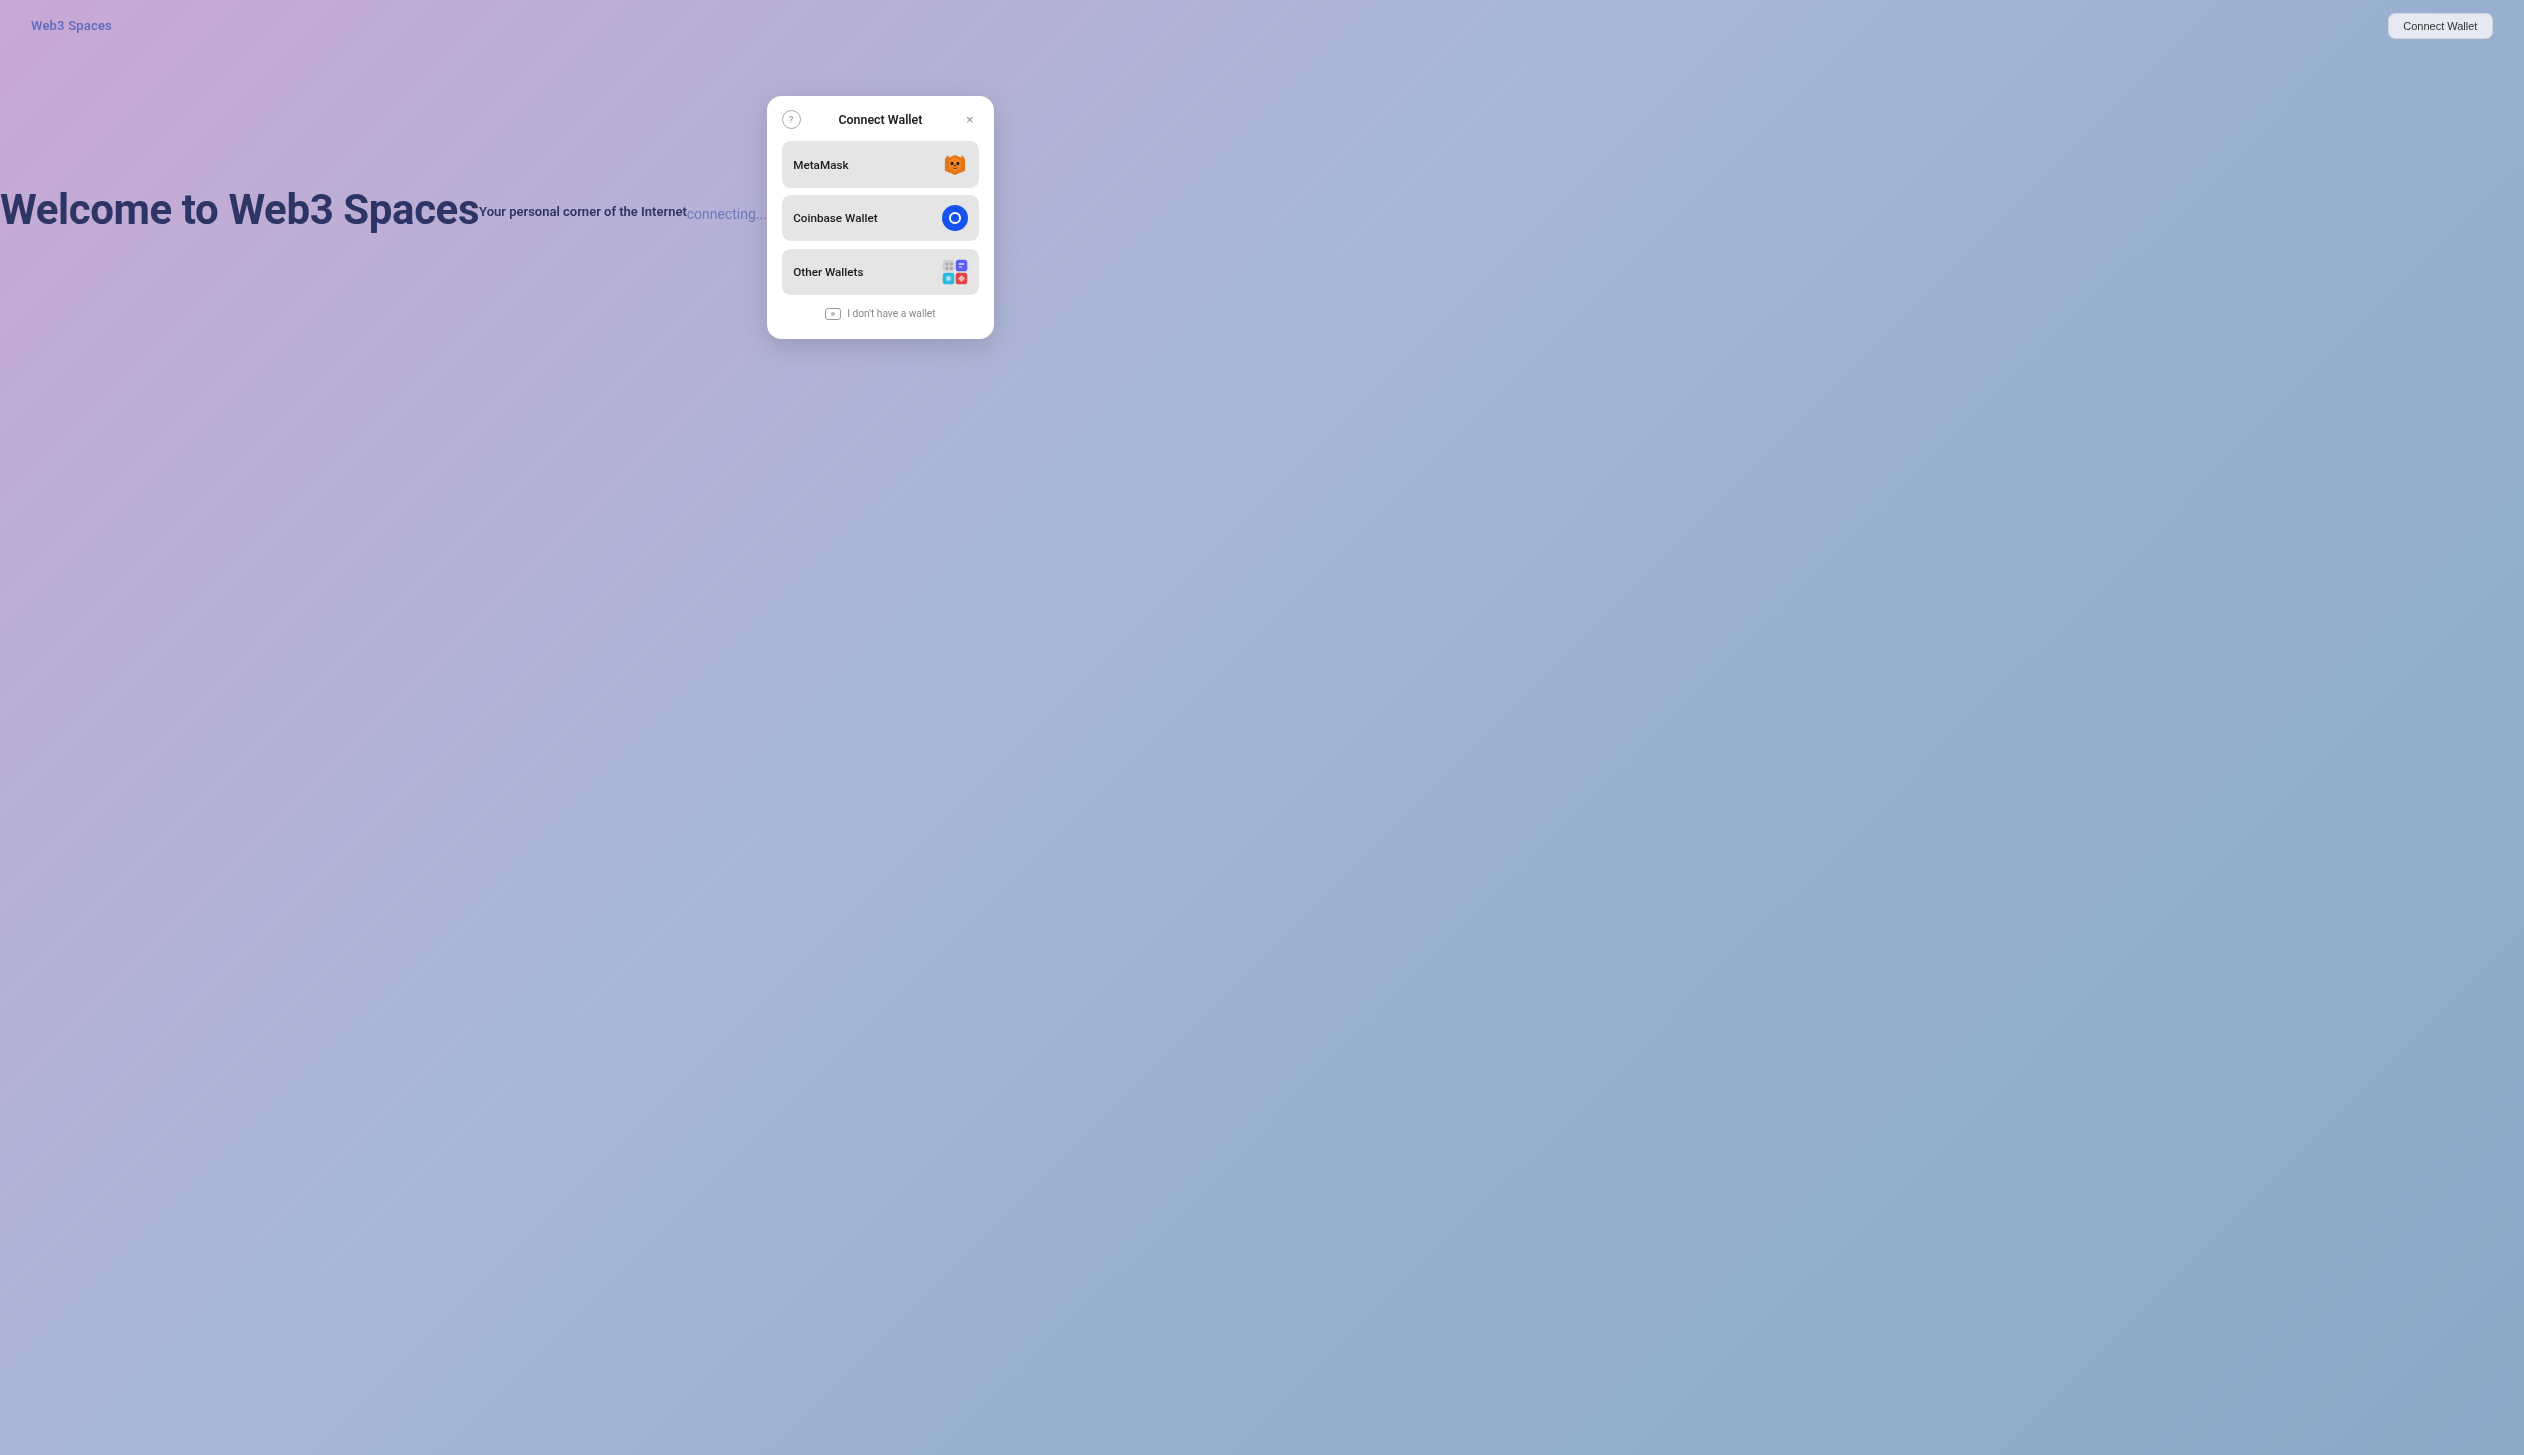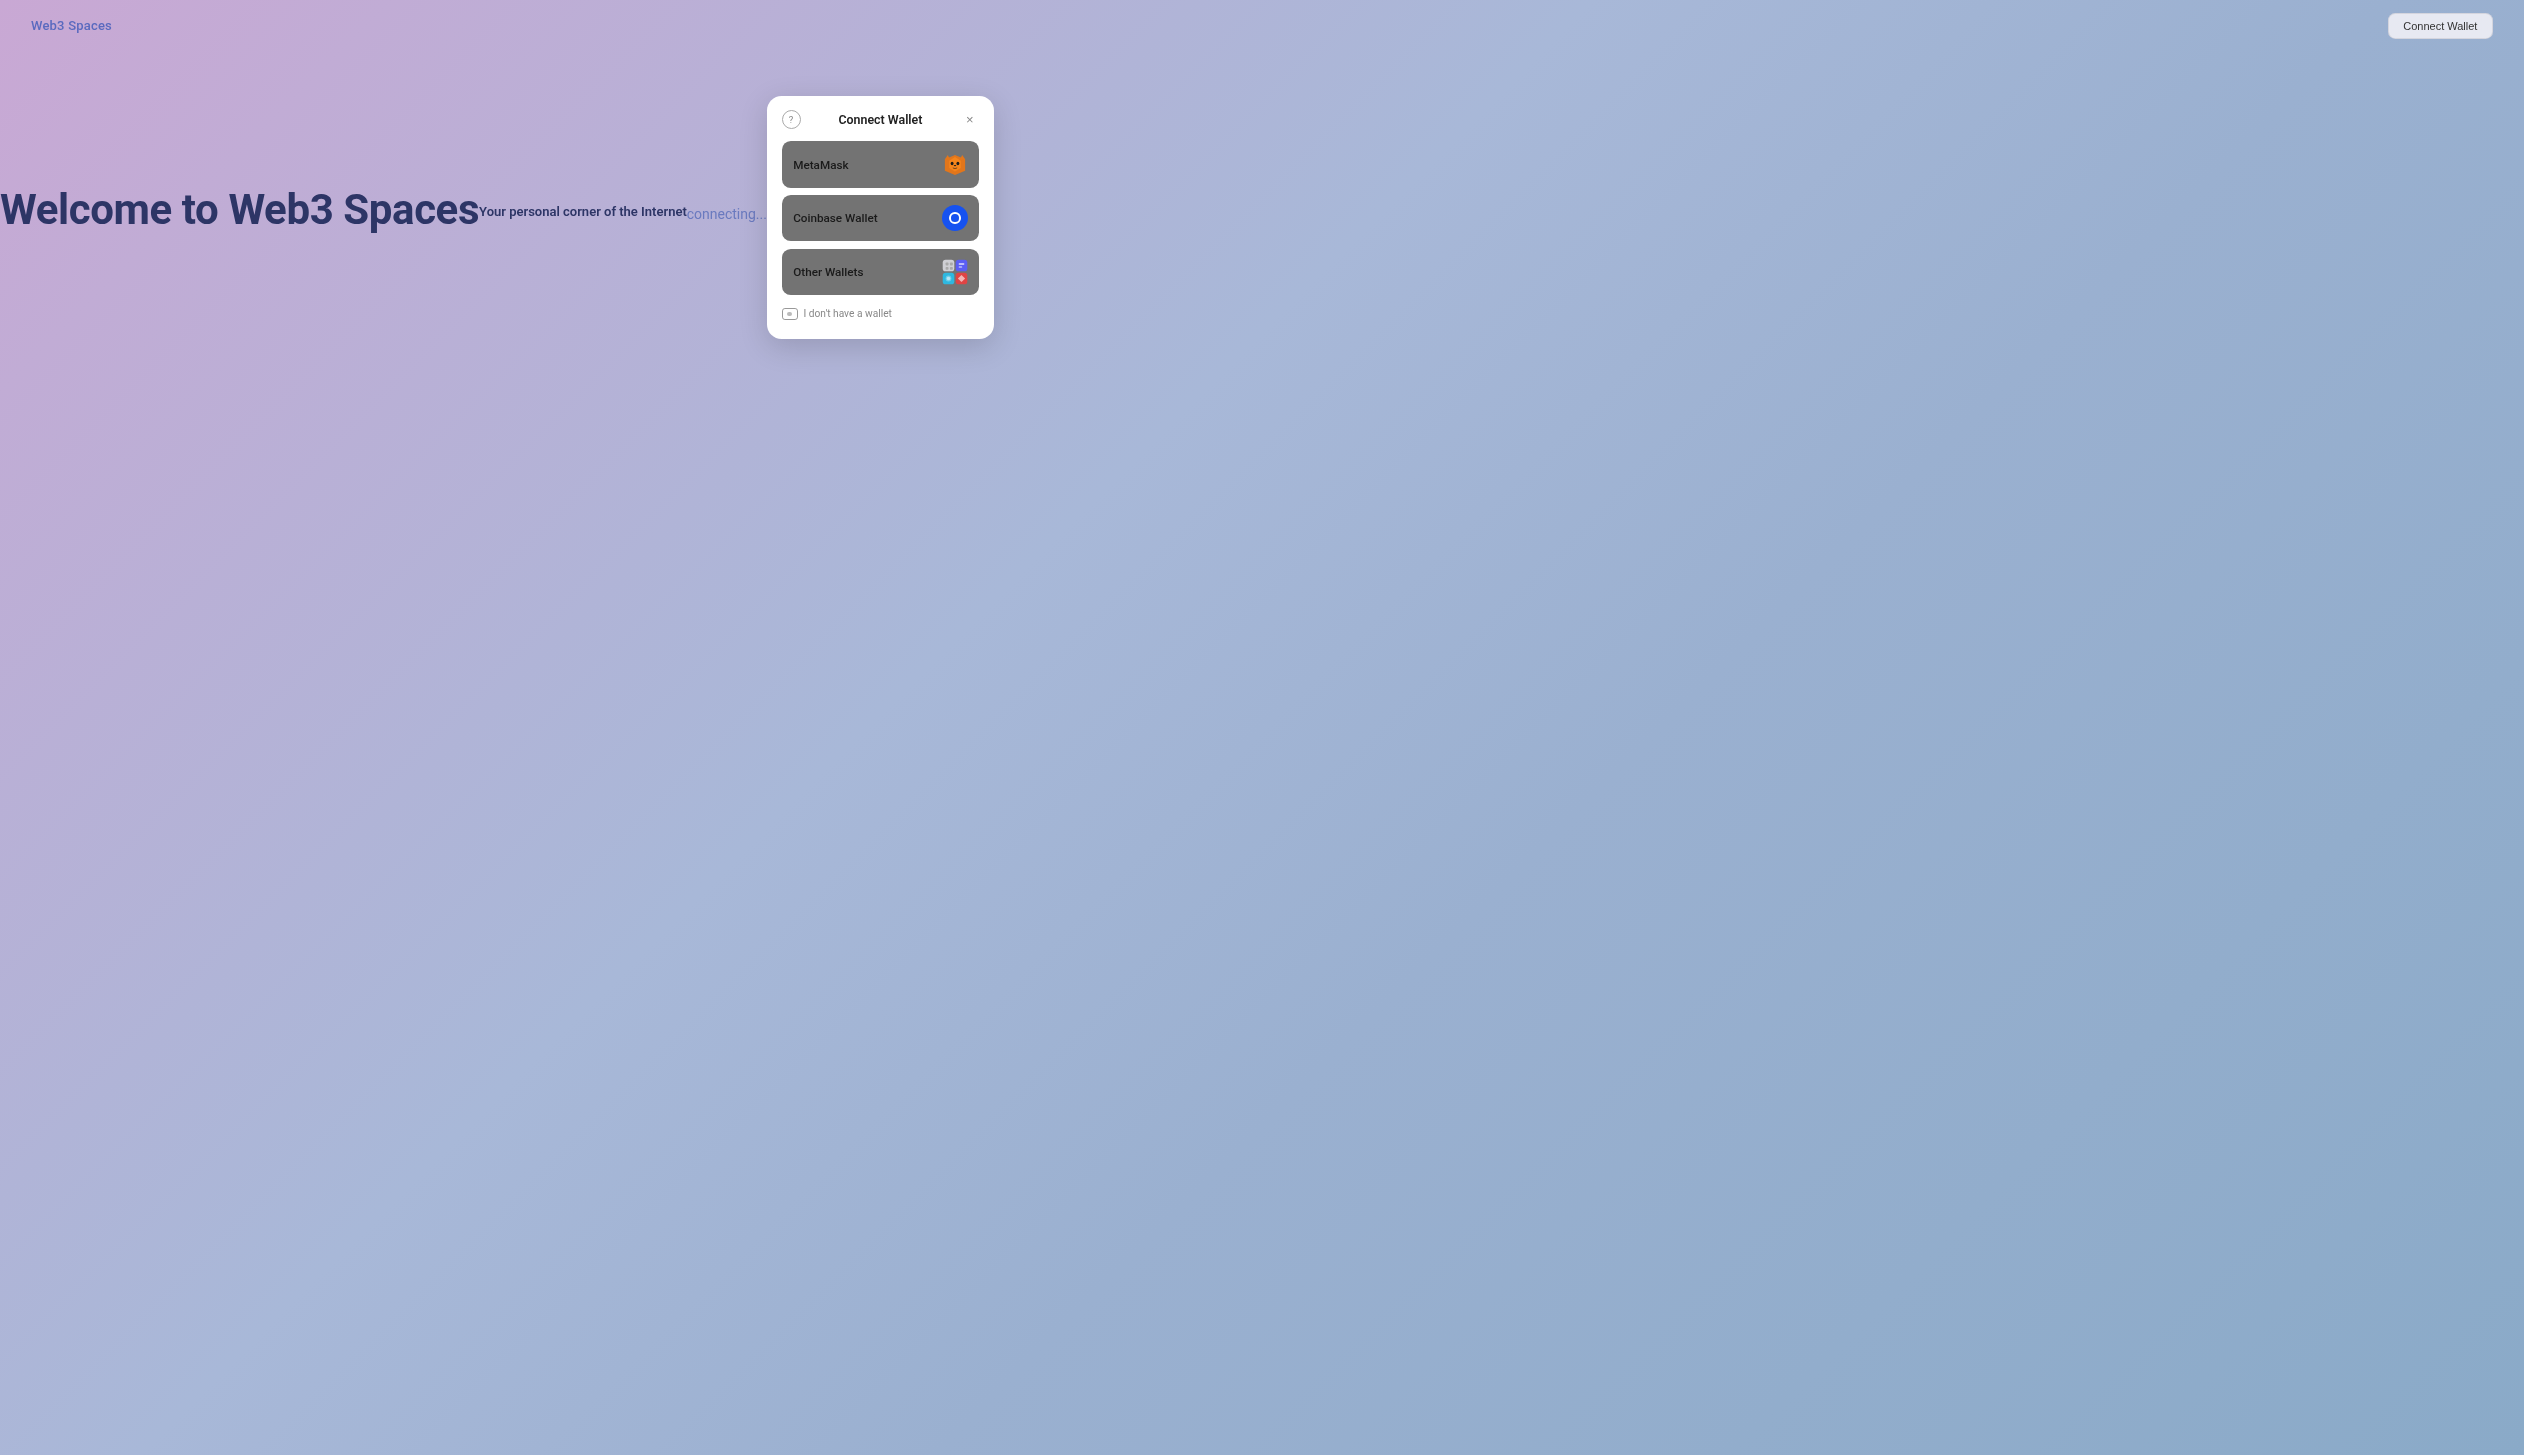--- a/index.html
+++ b/index.html
@@ -138,21 +138,21 @@
       background: none;
       border: none;
       line-height: 1;
     }
 
     
     .wallet-option {
       display: flex;
       align-items: center;
       justify-content: space-between;
-      background: #737373;
+      background: #e5e5e5;
       border-radius: 8.8px;
       padding: 10.2px 11.7px;
       margin-bottom: 7.3px;
       cursor: pointer;
       transition: background 0.15s;
       gap: 20px;
     }
 
     .wallet-option:last-child {
       margin-bottom: 0;
@@ -188,20 +188,21 @@
       width: 11.7px;
       height: 11.7px;
       border-radius: 50%;
       border: 2.2px solid white;
     }
 
     
     .no-wallet-row {
       display: flex;
       align-items: center;
+      justify-content: center;
       gap: 5.9px;
       margin-top: 13px;
       cursor: pointer;
     }
 
     .no-wallet-icon {
       width: 16px;
       height: 11.7px;
       border: 1.5px solid #999;
       border-radius: 2.9px;

